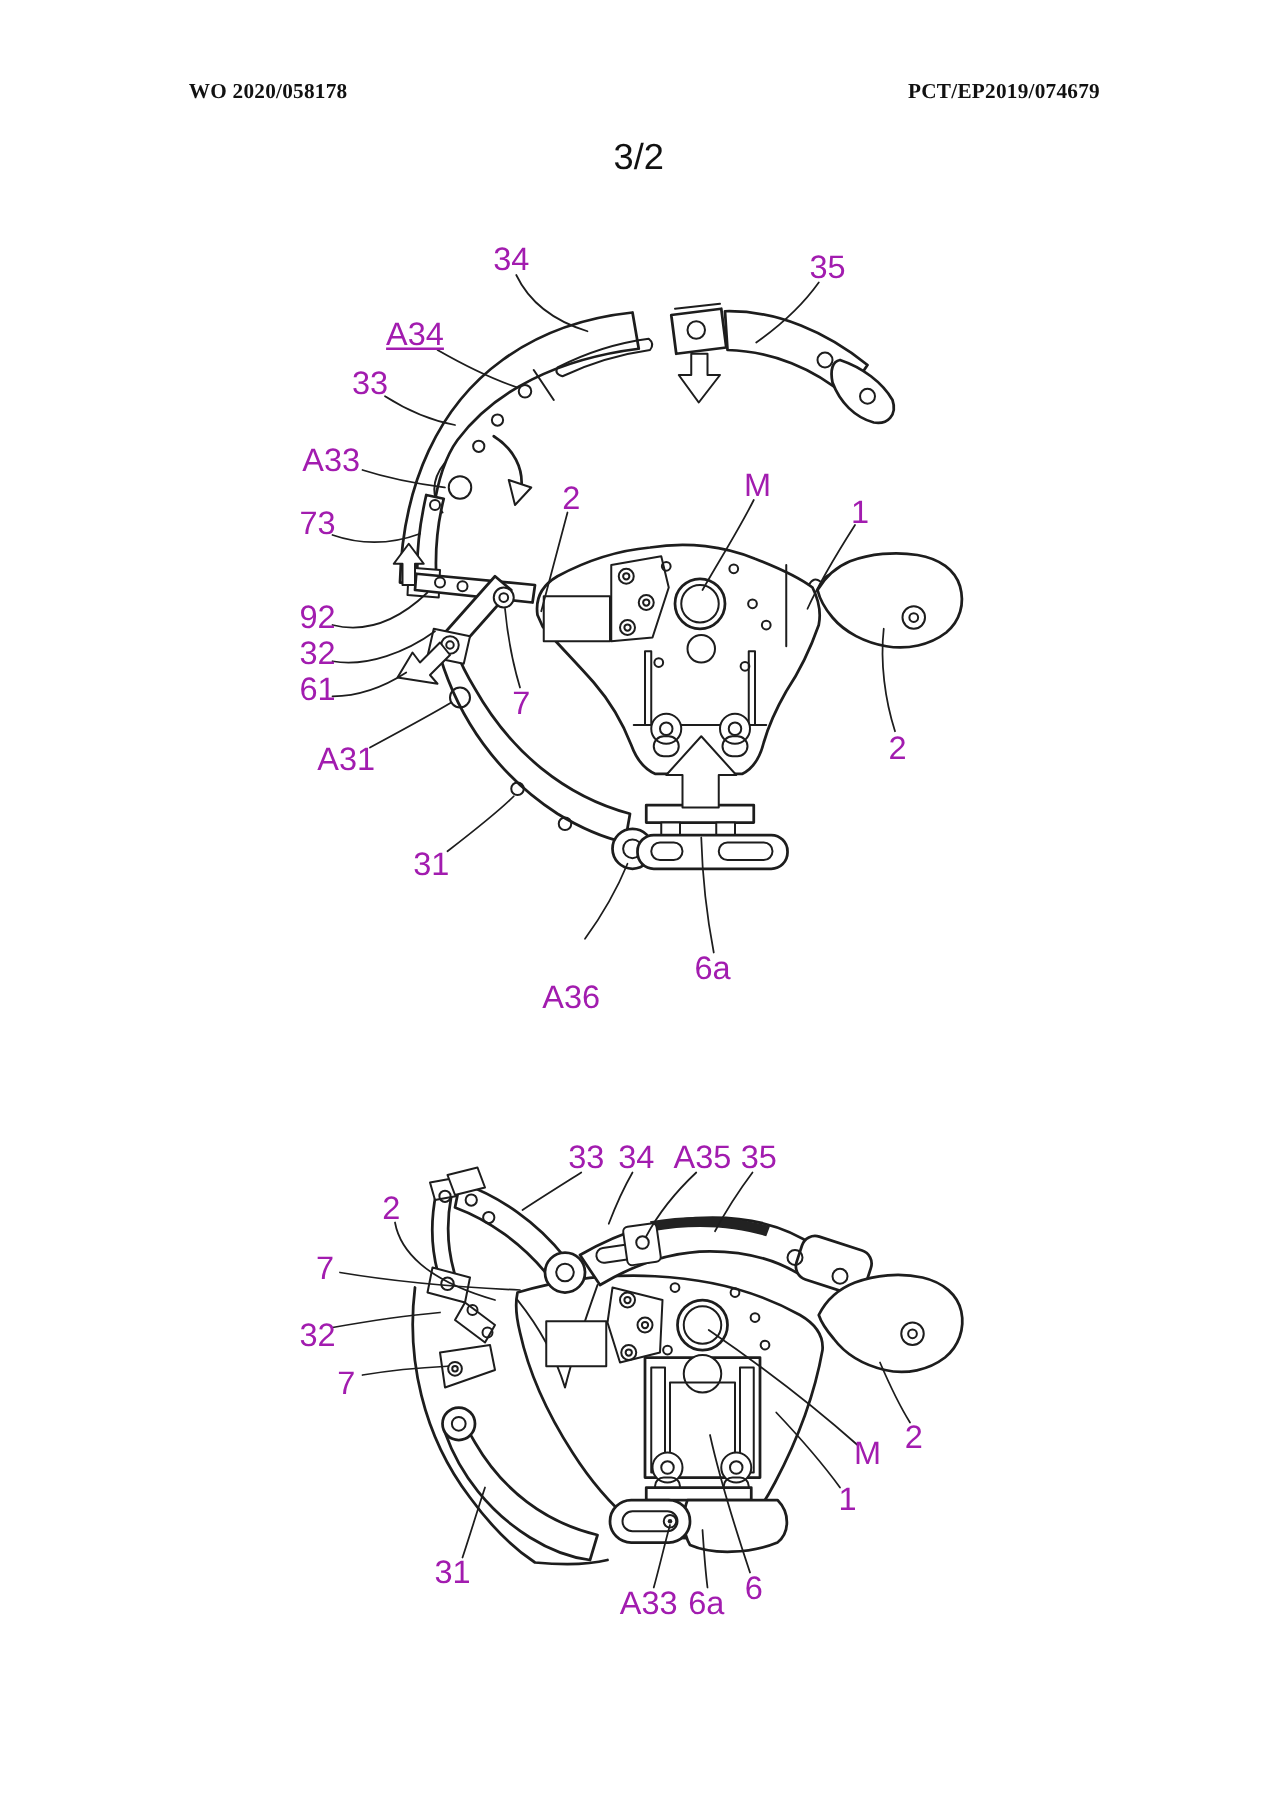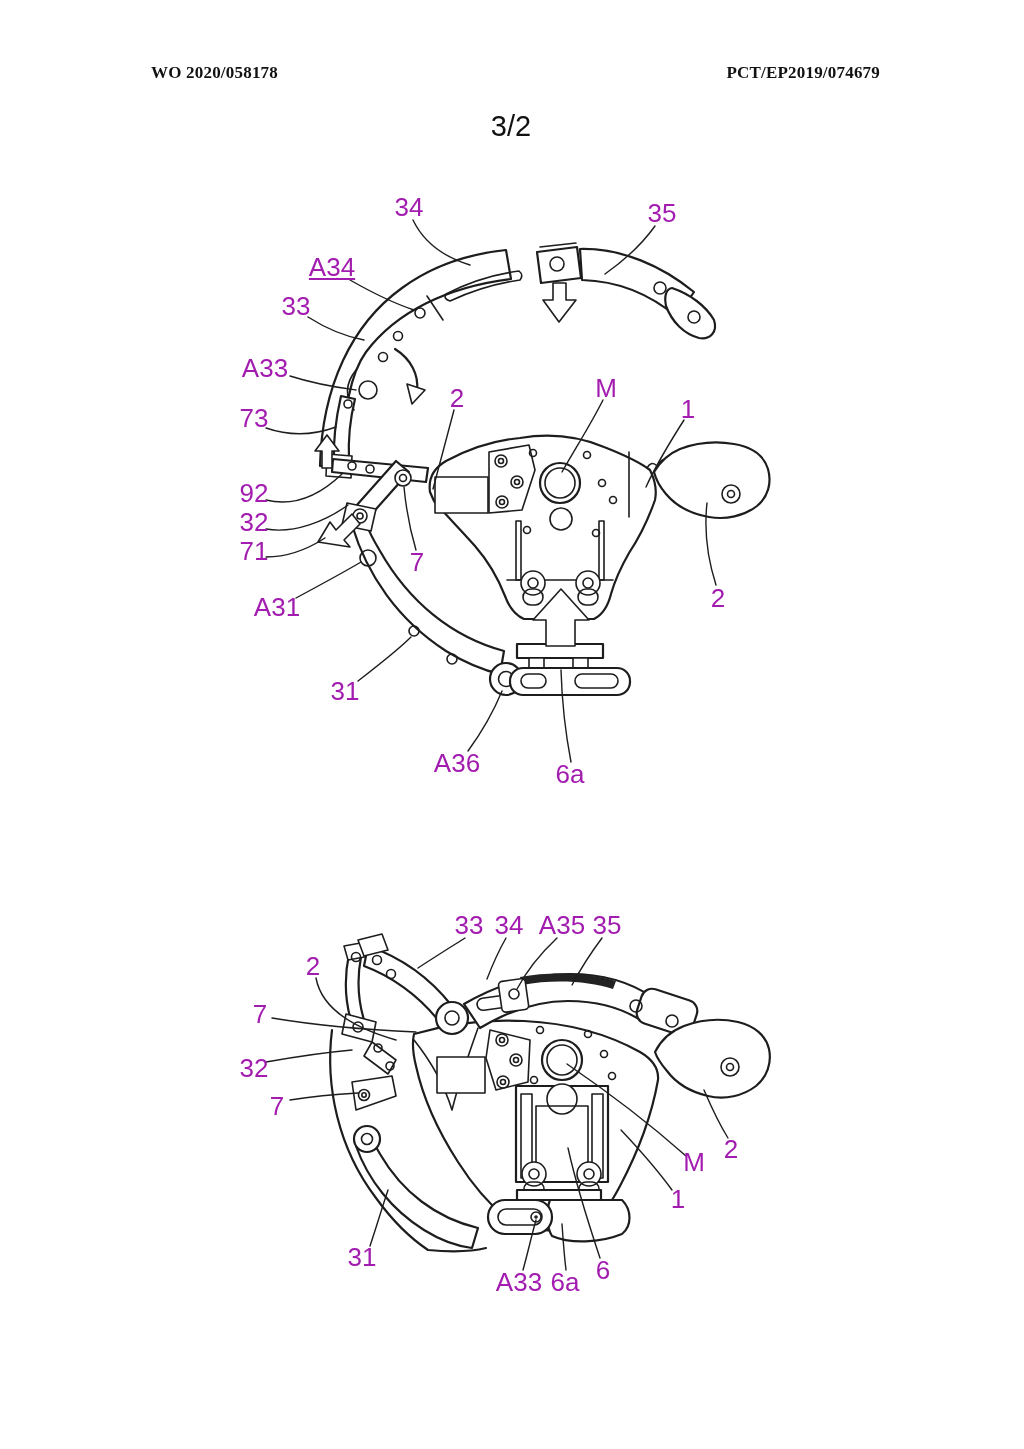--- a/index.html
+++ b/index.html
@@ -292,24 +292,24 @@
   </svg>
 
   <div class="lbl" style="left:409px;top:207px;">34</div>
   <div class="lbl" style="left:662px;top:213px;">35</div>
   <div class="lbl" style="left:332px;top:267px;text-decoration:underline;">A34</div>
   <div class="lbl" style="left:296px;top:306px;">33</div>
   <div class="lbl" style="left:265px;top:368px;">A33</div>
   <div class="lbl" style="left:254px;top:418px;">73</div>
   <div class="lbl" style="left:254px;top:493px;">92</div>
   <div class="lbl" style="left:254px;top:522px;">32</div>
-  <div class="lbl" style="left:254px;top:551px;">71</div>
+  <div class="lbl" style="left:254px;top:551px;">61</div>
   <div class="lbl" style="left:277px;top:607px;">A31</div>
   <div class="lbl" style="left:345px;top:691px;">31</div>
-  <div class="lbl" style="left:457px;top:763px;">A36</div>
+  <div class="lbl" style="left:457px;top:797px;">A36</div>
   <div class="lbl" style="left:570px;top:774px;">6a</div>
   <div class="lbl" style="left:457px;top:398px;">2</div>
   <div class="lbl" style="left:417px;top:562px;">7</div>
   <div class="lbl" style="left:606px;top:388px;">M</div>
   <div class="lbl" style="left:688px;top:409px;">1</div>
   <div class="lbl" style="left:718px;top:598px;">2</div>
 
   <div class="lbl" style="left:469px;top:925px;">33</div>
   <div class="lbl" style="left:509px;top:925px;">34</div>
   <div class="lbl" style="left:562px;top:925px;">A35</div>

